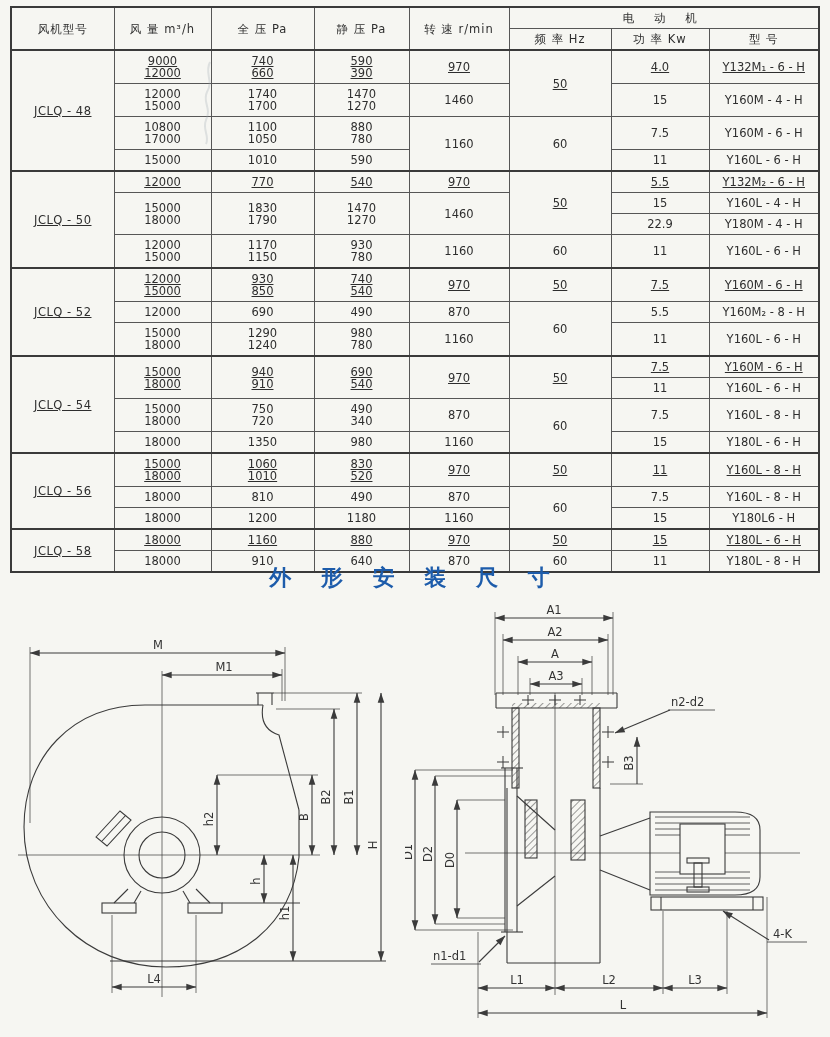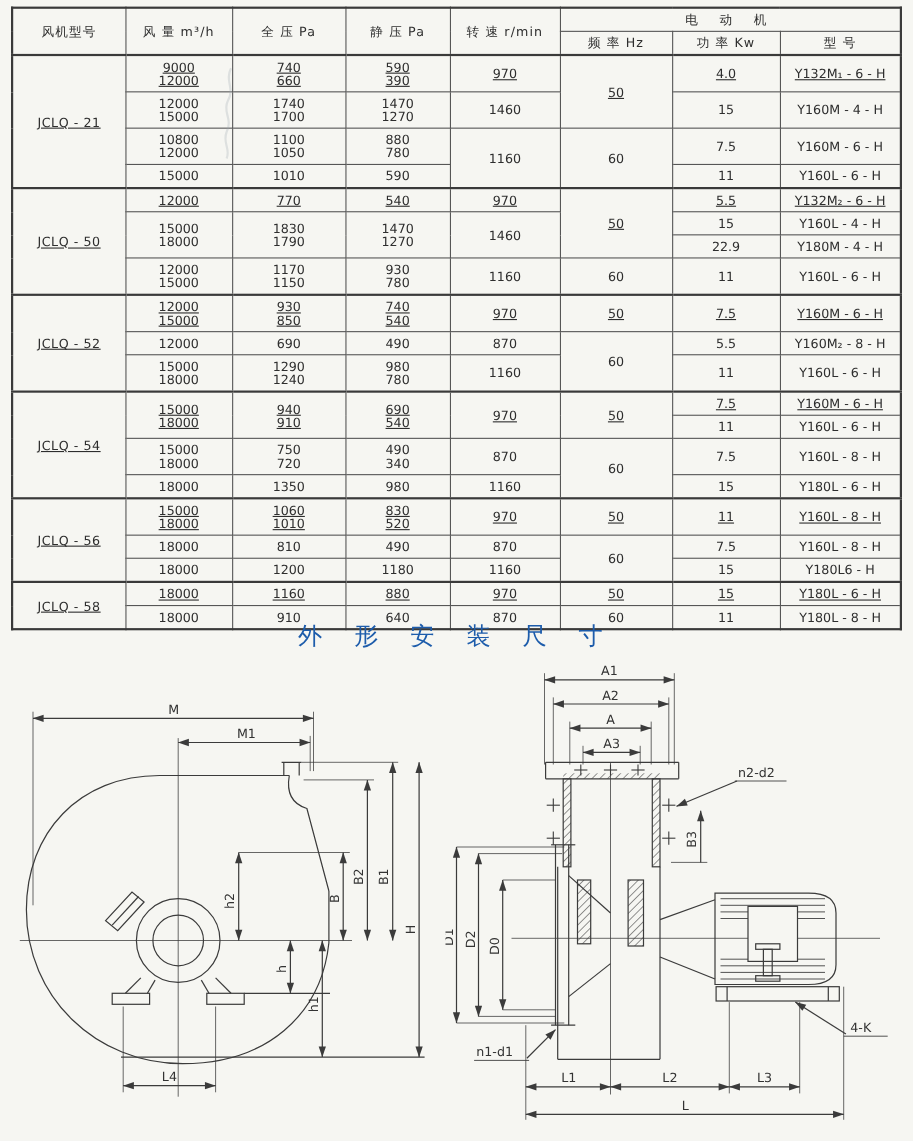--- a/index.html
+++ b/index.html
@@ -18,21 +18,21 @@
     font-size:11.5px;line-height:12px;padding:4px 1px;
     white-space:pre-line;font-weight:normal;color:#2e2e2e;
   }
   thead th{letter-spacing:1px;}
   th.motor-head{letter-spacing:8px;}
   tbody tr.group-start td{border-top:2px solid #3a3a3a;text-decoration:underline;}
   td.model-cell{letter-spacing:0.5px;}
   
   .sec-title{
     position:absolute;left:0;top:563px;width:100%;
-    text-align:center;font-size:22px;font-weight:normal;
+    text-align:center;font-size:22px;font-weight:bold;
     letter-spacing:11px;color:#1d5cab;
   }
   
   svg{position:absolute;}
   svg text{font-family:"DejaVu Sans","Liberation Sans",sans-serif;font-size:11.5px;fill:#333;}
   .artifact{position:absolute;opacity:.45;}
 </style>
 </head>
 <body>
 
@@ -58,21 +58,21 @@
         <th colspan="3" class="motor-head">电 动 机</th>
       </tr>
       <tr>
         <th>频 率 Hz</th>
         <th>功 率 Kw</th>
         <th>型  号</th>
       </tr>
     </thead>
     <tbody>
         <tr class="group-start">
-          <td rowspan="4" class="model-cell">JCLQ - 21</td>
+          <td rowspan="4" class="model-cell">JCLQ - 48</td>
           <td>9000
 12000</td>
           <td>740
 660</td>
           <td>590
 390</td>
           <td>970</td>
           <td rowspan="2">50</td>
           <td>4.0</td>
           <td>Y132M₁ - 6 - H</td>
@@ -83,21 +83,21 @@
           <td>1740
 1700</td>
           <td>1470
 1270</td>
           <td>1460</td>
           <td>15</td>
           <td>Y160M - 4 - H</td>
         </tr>
         <tr>
           <td>10800
-12000</td>
+17000</td>
           <td>1100
 1050</td>
           <td>880
 780</td>
           <td rowspan="2">1160</td>
           <td rowspan="2">60</td>
           <td>7.5</td>
           <td>Y160M - 6 - H</td>
         </tr>
         <tr>

